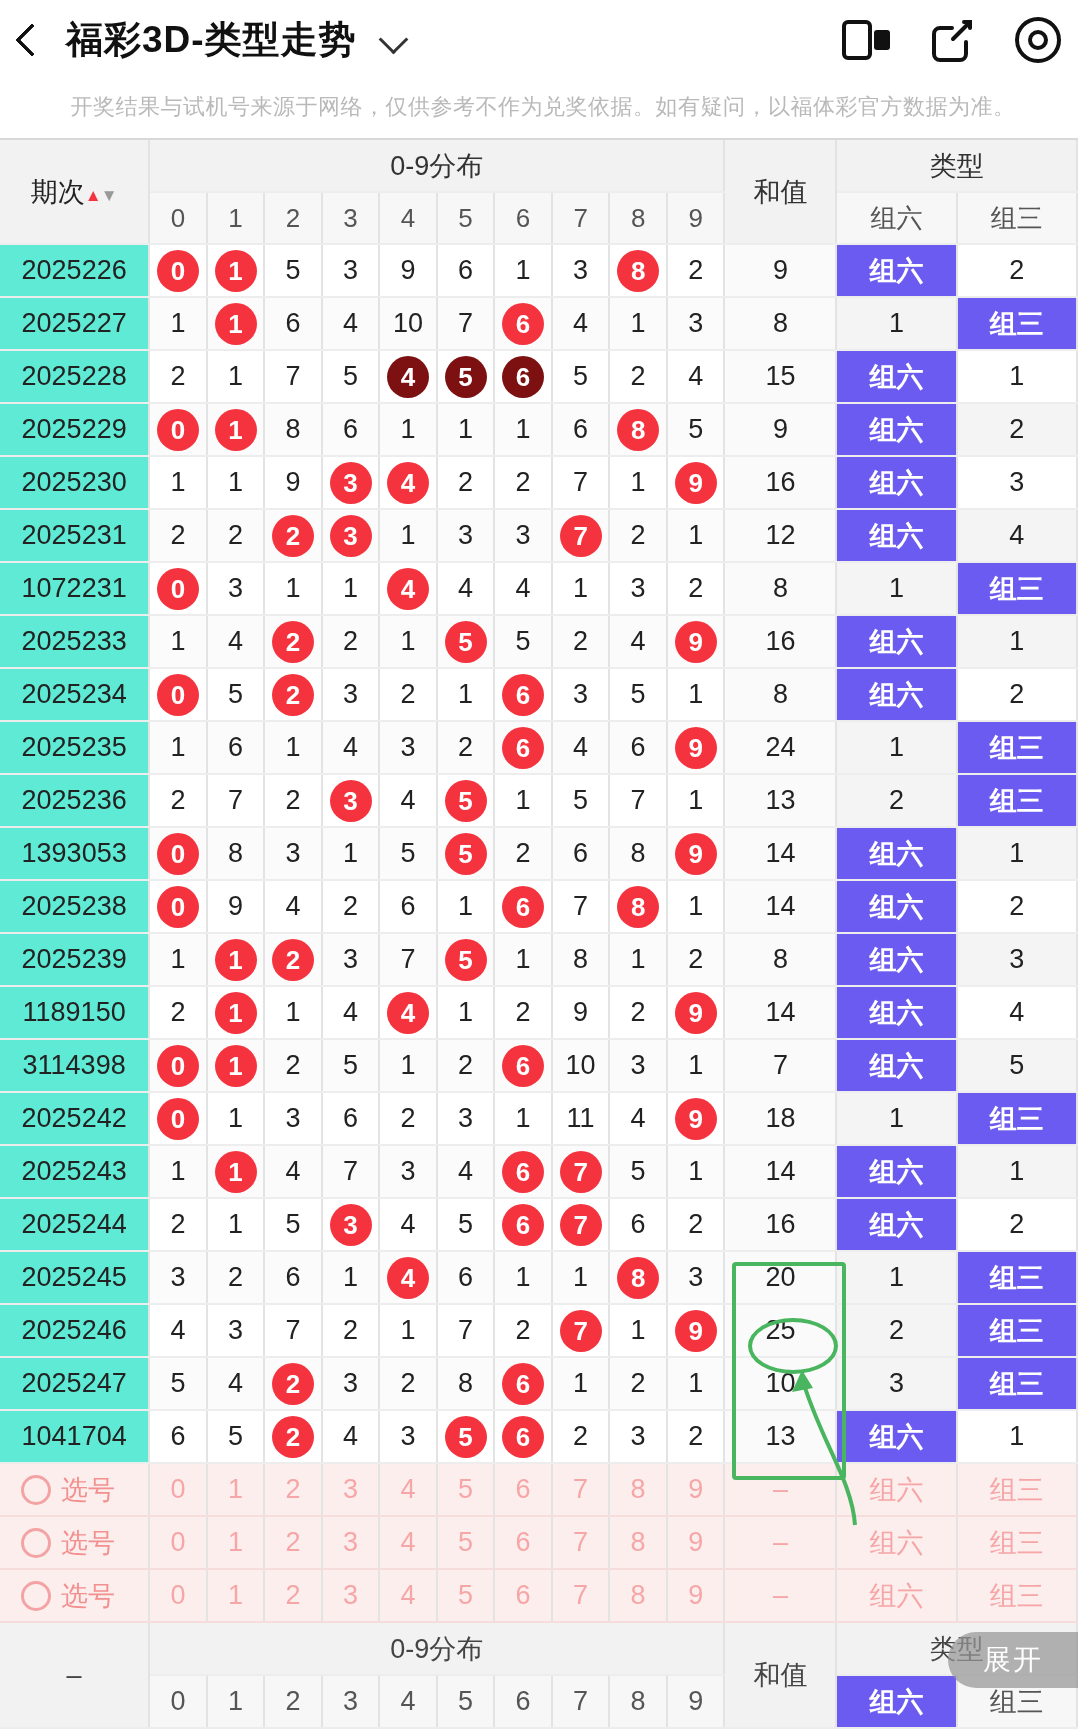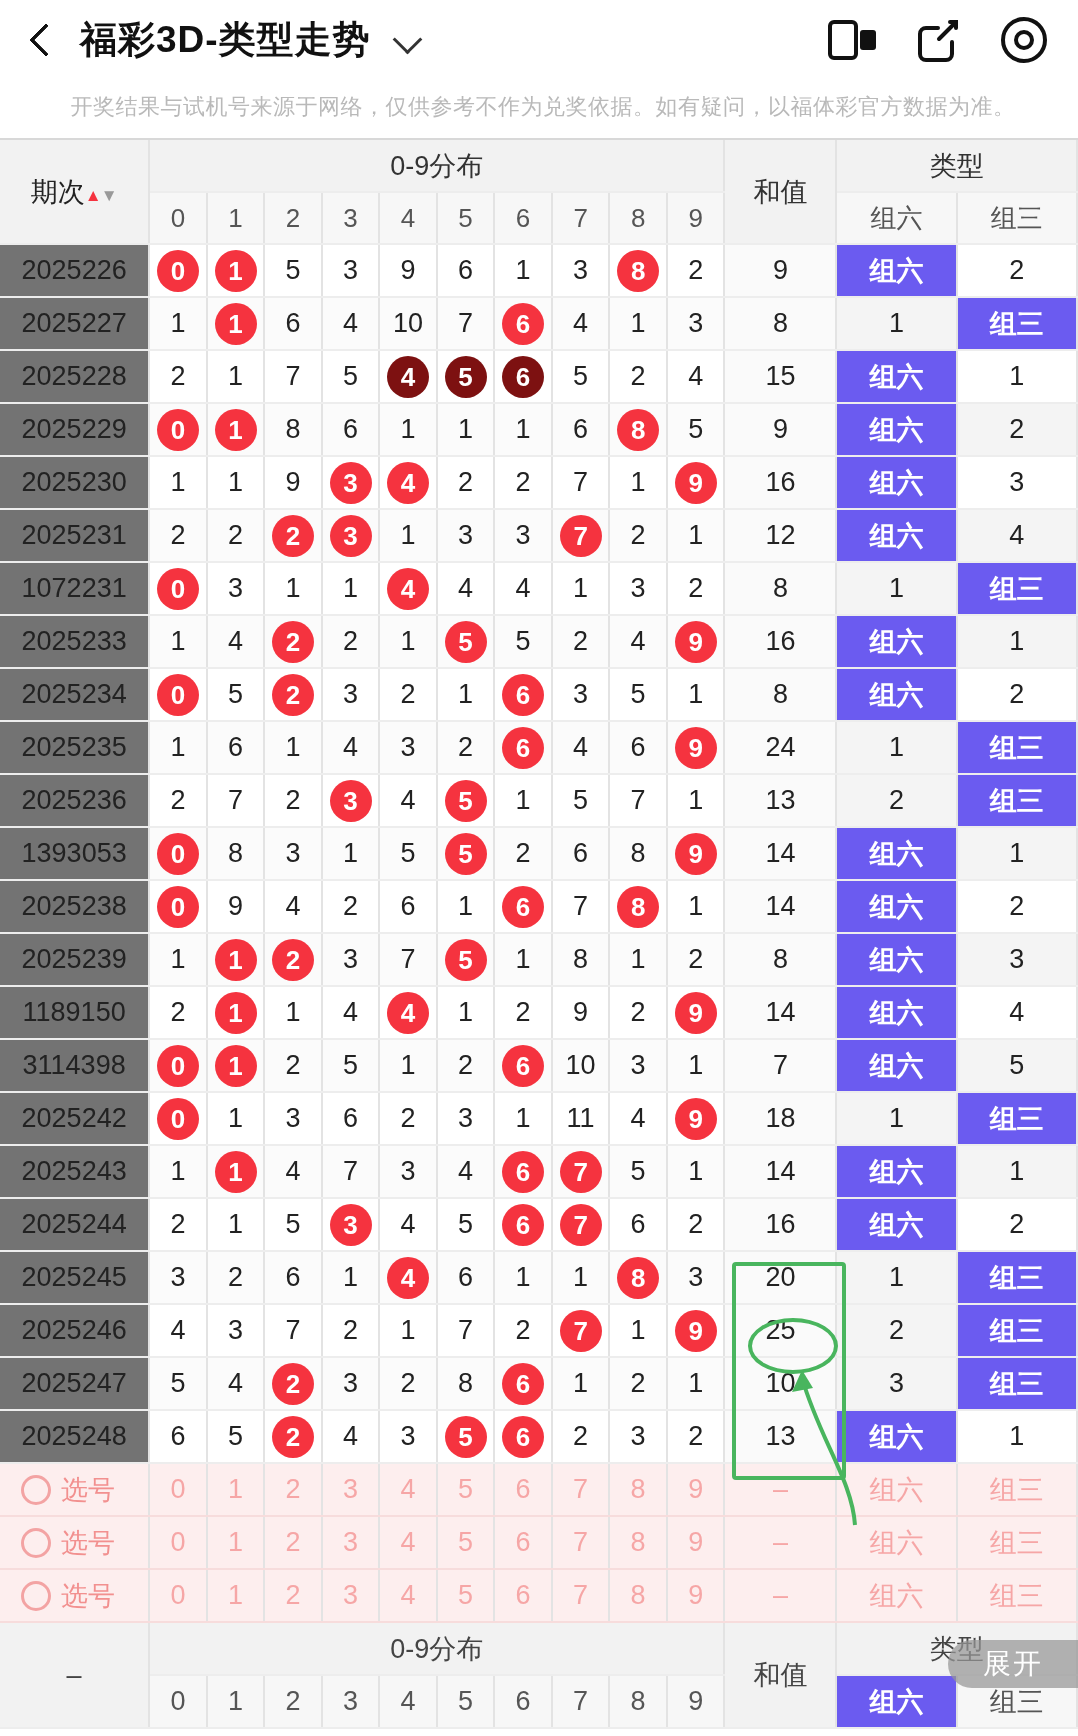--- a/index.html
+++ b/index.html
@@ -8,21 +8,21 @@
     background: #ffffff;
     font-family: "Liberation Sans", "DejaVu Sans", sans-serif;
   }
   body { width: 1078px; height: 1736px; overflow: hidden; position: relative; }
 
   
   .header {
     height: 80px;
     display: flex;
     align-items: center;
-    padding: 0 22px;
+    padding: 0 8px;
     background: #ffffff;
   }
   .back-chevron {
     width: 40px; height: 40px;
     position: relative;
     margin-right: 18px;
     flex: 0 0 auto;
   }
   .back-chevron::before {
     content: "";
@@ -100,21 +100,21 @@
     font-size: 27px;
     height: 52px;
   }
   thead td.head-sub {
     background: #f7f7f7;
     color: #555;
     font-size: 26px;
     height: 52px;
   }
   td.issue-cell {
-    background: #737373;
+    background: #5eead4;
     color: #333;
     font-size: 27px;
   }
   td.sum-cell { background: #fafafa; }
   td.dig { background: #ffffff; }
   td.dig.alt { background: #fbfbfb; }
 
   
   .ball {
     display: inline-block;
@@ -175,21 +175,21 @@
     border: 4px solid #49b55e;
     border-radius: 50%;
     pointer-events: none;
   }
   .annot-arrow { position: absolute; pointer-events: none; }
 
   
   .expand-btn {
     position: absolute;
     right: 0px; bottom: 48px;
-    width: 130px; height: 48px;
+    width: 130px; height: 56px;
     background: rgba(150,150,150,0.72);
     color: #fff;
     font-size: 28px;
     border-radius: 32px 0 0 32px;
     display: flex; align-items: center; justify-content: center;
     letter-spacing: 2px;
   }
 </style>
 </head>
 <body>
@@ -614,21 +614,21 @@
           <td class="dig alt">8</td>
           <td class="dig alt"><span class="ball">6</span></td>
           <td class="dig alt">1</td>
           <td class="dig alt">2</td>
           <td class="dig alt">1</td>
           <td class="sum-cell">10</td>
           <td class="tcell graybg">3</td>
           <td class="tcell purple">组三</td>
         </tr>
         <tr>
-          <td class="issue-cell">2025248</td>
+          <td class="issue-cell">1041704</td>
           <td class="dig">6</td>
           <td class="dig">5</td>
           <td class="dig"><span class="ball">2</span></td>
           <td class="dig">4</td>
           <td class="dig">3</td>
           <td class="dig"><span class="ball">5</span></td>
           <td class="dig"><span class="ball">6</span></td>
           <td class="dig">2</td>
           <td class="dig">3</td>
           <td class="dig">2</td>

